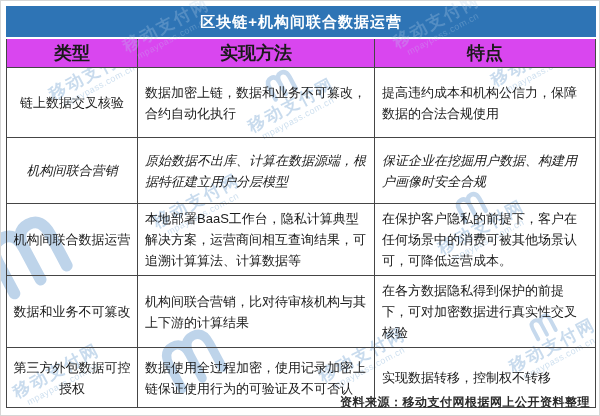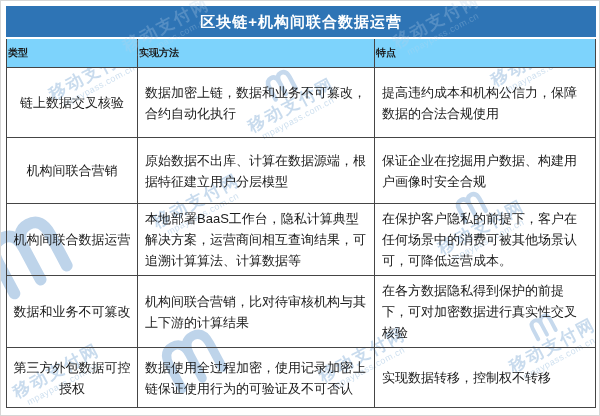--- a/index.html
+++ b/index.html
@@ -23,31 +23,31 @@
     position:absolute;left:5px;top:5px;z-index:1;
     width:589px;border-collapse:collapse;table-layout:fixed;
   }
   tr.title-row th{
     height:28px;background:#2E74B5;color:#ffffff;
     font-size:15px;font-weight:bold;letter-spacing:1px;
     border:1px solid #2E74B5;border-bottom:2px solid #ffffff;
     text-align:center;vertical-align:middle;
   }
   tr.head-row th{
-    height:26px;background:#7dd3fc;color:#1a1a1a;
-    font-size:10px;font-weight:bold;text-align:left;vertical-align:middle;
+    height:26px;background:#d946ef;color:#1a1a1a;
+    font-size:18px;font-weight:bold;text-align:center;vertical-align:middle;
     border:1px solid #454545;border-top:1px solid #ffffff;
   }
   td{
     border:1px solid #454545;background:transparent;
     font-size:13px;color:#1a1a1a;line-height:21px;vertical-align:middle;
   }
   td.c-type{text-align:center;padding:3px 3px;}
   td.c-method,td.c-feature{text-align:left;padding:4px 7px;}
-  tr.r1{height:70px;} tr.r2{height:66px;} tr.r3{height:69px;}
+  tr.r1{height:70px;} tr.r2{height:66px;font-style:italic;} tr.r3{height:69px;}
   tr.r4{height:65px;} tr.r5{height:60px;}
   
   .footer{
     position:absolute;right:9px;bottom:4px;z-index:1;
     font-size:12px;font-weight:bold;color:#2b2b2b;letter-spacing:.5px;
   }
 </style>
 </head>
 <body>
 
@@ -173,14 +173,15 @@
         <td class="c-feature">在各方数据隐私得到保护的前提下，可对加密数据进行真实性交叉核验</td>
       </tr>
       <tr class="r5">
         <td class="c-type">第三方外包数据可控授权</td>
         <td class="c-method">数据使用全过程加密，使用记录加密上链保证使用行为的可验证及不可否认</td>
         <td class="c-feature">实现数据转移，控制权不转移</td>
       </tr>
     </tbody>
   </table>
 
+  <div class="footer">资料来源：移动支付网根据网上公开资料整理</div>
 
 </div>
 
 </body></html>

